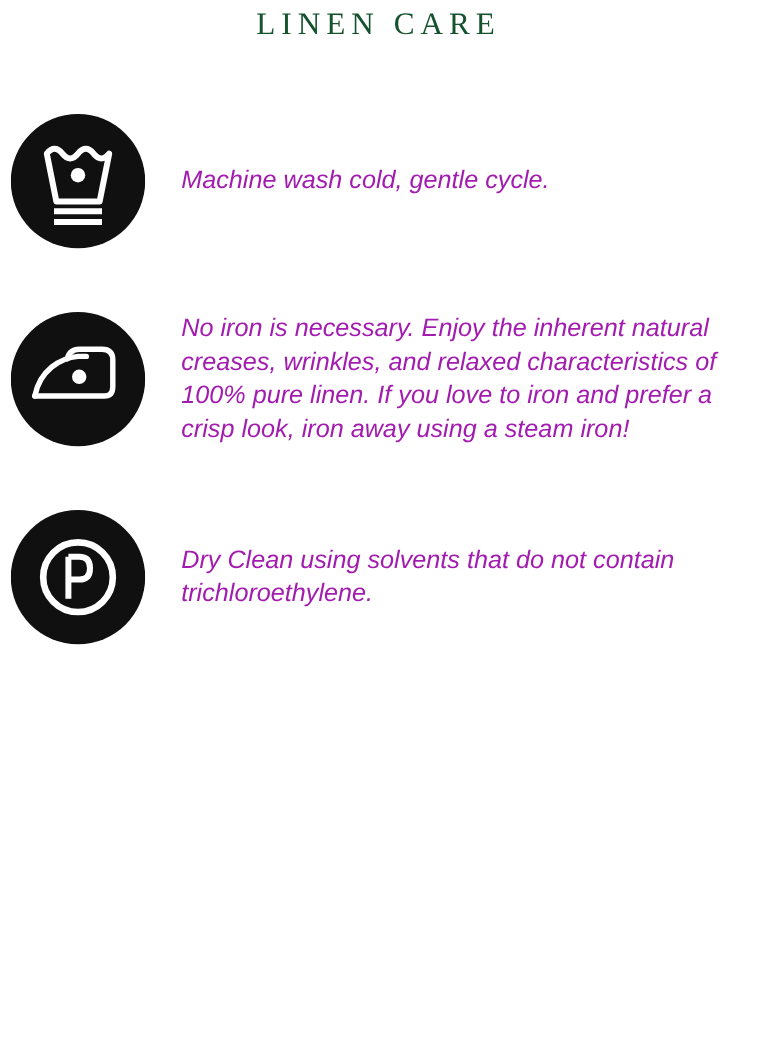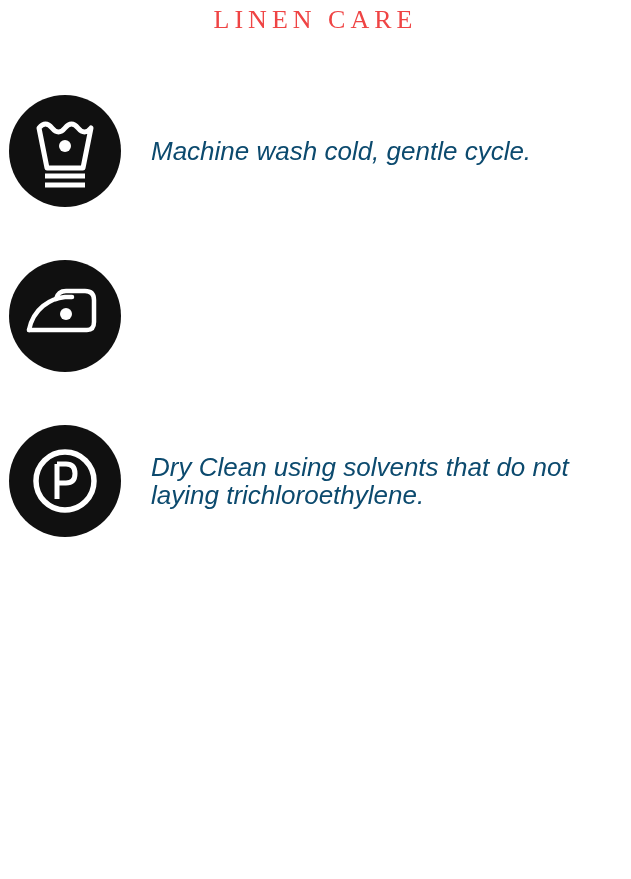--- a/index.html
+++ b/index.html
@@ -12,40 +12,40 @@
     font-family: "Liberation Sans", sans-serif;
   }
   .title {
     margin: 0 9px 59px 0;
     height: 32px; line-height: 32px;
     text-align: center;
     font-family: "Liberation Serif", serif;
     font-weight: 400;
     font-size: 26px;
     letter-spacing: 5px;
-    color: #ef4444;
+    color: #14532d;
   }
   .care-row {
     display: flex;
     align-items: center;
     margin-bottom: 53px;
   }
   .icon-wrap {
     width: 112px; height: 112px;
     flex: 0 0 112px;
   }
   .icon-wrap svg { display: block; }
   .care-text {
     margin: 0 0 0 30px;
     width: 480px;
     font-family: "Liberation Sans", sans-serif;
     font-style: italic;
-    font-size: 26px;
+    font-size: 21px;
     line-height: 28px;
-    color: #0c4a6e;
+    color: #a21caf;
   }
 </style>
 </head>
 <body>
 
 <div class="page">
 
   <h1 class="title">LINEN CARE</h1>
 
   <div>
@@ -67,27 +67,28 @@
 
     <div class="care-row">
       <span class="icon-wrap">
         <svg viewBox="0 0 112 112" width="112" height="112" aria-hidden="true">
           <circle cx="56" cy="56" r="56" fill="#101010"></circle>
           <path d="M20,70 L78,70 Q85,70 85,62 L85,40 Q85,31 76,31 L57,31 Q49,31 47,39" fill="none" stroke="#ffffff" stroke-width="4.5" stroke-linecap="round" stroke-linejoin="round"></path>
           <path d="M20,70 Q23,55 34,46 Q44,38 56,37 L63,37" fill="none" stroke="#ffffff" stroke-width="4.5" stroke-linecap="round"></path>
           <circle cx="57" cy="54" r="6" fill="#ffffff"></circle>
         </svg>
       </span>
+      <p class="care-text">No iron is necessary. Enjoy the inherent natural creases, wrinkles, and relaxed characteristics of 100% pure linen. If you love to iron and prefer a crisp look, iron away using a steam iron!</p>
     </div>
 
     <div class="care-row">
       <span class="icon-wrap">
         <svg viewBox="0 0 112 112" width="112" height="112" aria-hidden="true">
           <circle cx="56" cy="56" r="56" fill="#101010"></circle>
           <circle cx="56" cy="56" r="29" fill="none" stroke="#ffffff" stroke-width="5.5"></circle>
           <path d="M48,39 L48,74 M48,39 L57,39 Q66,39 66,48.5 Q66,58 57,58 L48,58" fill="none" stroke="#ffffff" stroke-width="5"></path>
         </svg>
       </span>
-      <p class="care-text">Dry Clean using solvents that do not laying trichloroethylene.</p>
+      <p class="care-text">Dry Clean using solvents that do not contain trichloroethylene.</p>
     </div>
 
   </div>
 </div>
 
 </body></html>

